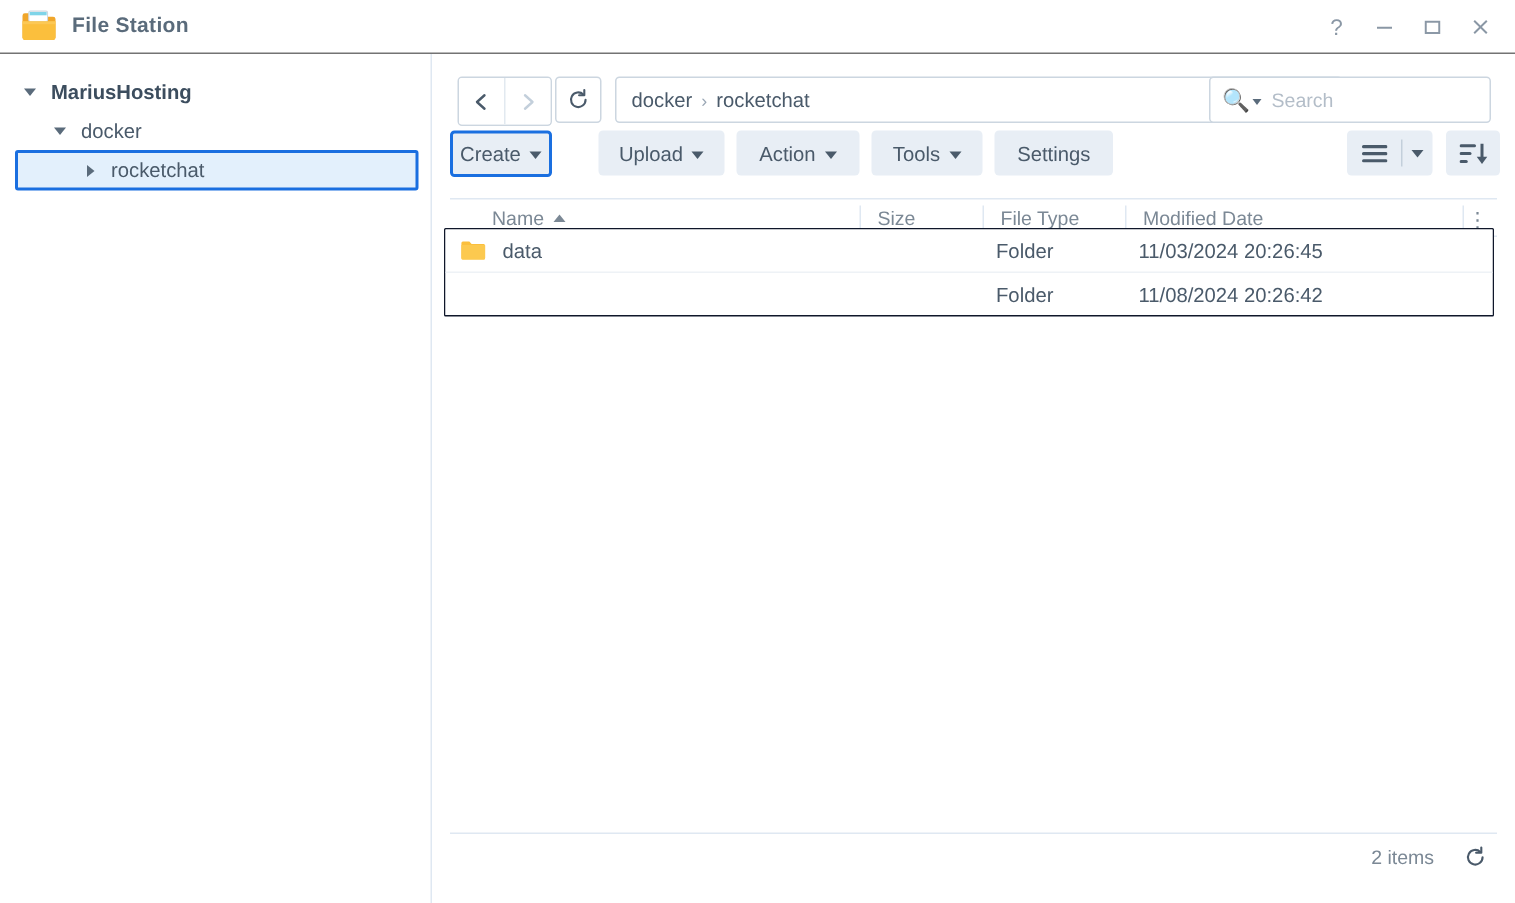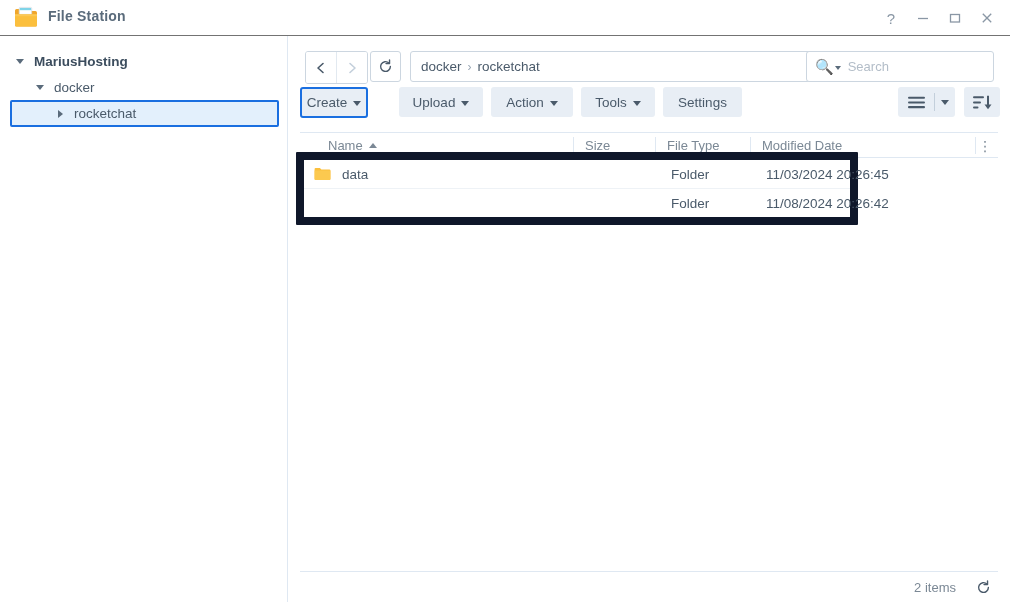--- a/index.html
+++ b/index.html
@@ -365,22 +365,22 @@
     cursor: default;
     letter-spacing: 0;
     font-size: 14px;
     line-height: 1;
   }
 
   
   .rows-block {
     position: absolute;
     left: 296px; top: 152px;
-    width: 562px;
-    border: 8px solid #0f172a;
+    width: 700px;
+    border: 1px solid #0f172a;
     background: #ffffff;
     box-sizing: border-box;
     border-radius: 1px;
   }
   .frow {
     position: relative;
     height: 28px;
     display: flex;
     align-items: center;
     cursor: default;
@@ -400,21 +400,21 @@
   }
   .folder-ico {
     flex: none;
     width: 17px; height: 14px;
     margin-right: 11px;
   }
 
   
   .statusbar {
     position: absolute;
-    left: 12px; bottom: 0;
+    left: 12px; bottom: 16px;
     width: 698px;
     height: 31px;
     border-top: 1px solid #dfe8f2;
     box-sizing: border-box;
     display: flex;
     align-items: center;
     justify-content: flex-end;
     gap: 0;
   }
   .items-count {

